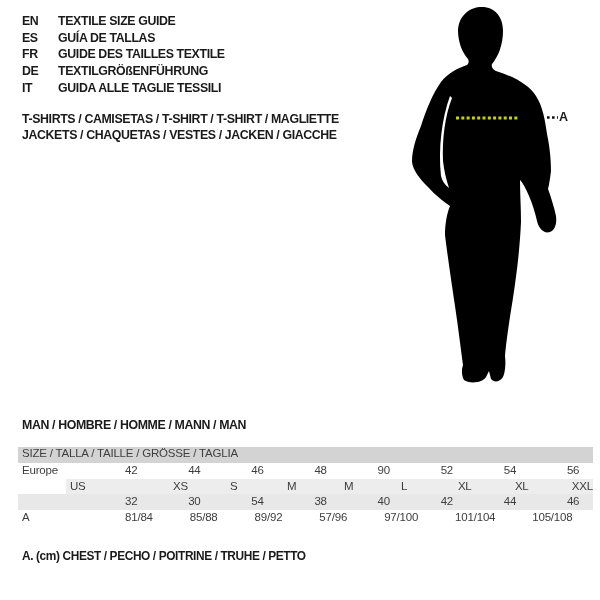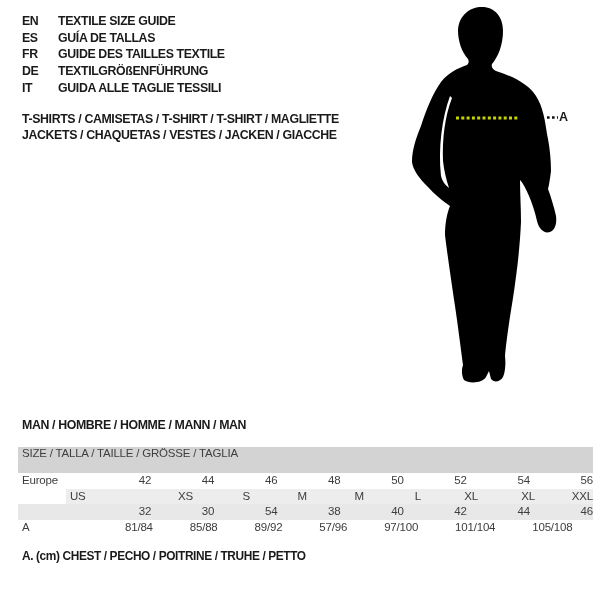--- a/index.html
+++ b/index.html
@@ -33,25 +33,25 @@
   .figure-svg{left:0;top:0;width:600px;height:600px;pointer-events:none;}
   .measure-label{left:559px;top:110px;font-size:12.5px;font-weight:bold;}
 
   
   .section-title{left:22px;top:417px;font-size:13px;font-weight:bold;letter-spacing:-0.4px;
     transform:scaleX(0.95);transform-origin:0 0;white-space:nowrap;}
 
   
   .size-table{left:18px;top:447px;width:575px;font-size:11.5px;color:var(--table-text);
     letter-spacing:-0.2px;}
-  .st-header{height:26px;line-height:13.5px;background:var(--header-bg);
+  .st-header{height:16px;line-height:13.5px;background:var(--header-bg);
     padding-left:4px;color:#3f3f3f;}
   .st-row{display:grid;grid-template-columns:70px repeat(8,1fr);height:15.6px;line-height:15.6px;gap:37px;}
   .st-row .lbl{padding-left:4px;text-align:left;}
-  .st-row .val{text-align:right;}
+  .st-row .val{text-align:left;}
   .row-stripe1{background:var(--stripe-1);margin-left:48px;}
   .row-stripe2{background:var(--stripe-2);}
 
   
   .footnote{left:22px;top:549px;font-size:12.5px;font-weight:bold;letter-spacing:-0.4px;
     transform:scaleX(0.95);transform-origin:0 0;white-space:nowrap;}
 </style>
 </head>
 <body>
 
@@ -135,21 +135,21 @@
 
 <div class="abs size-table">
   <div class="st-header">SIZE / TALLA / TAILLE / GRÖSSE / TAGLIA</div>
 
   <div class="st-row">
     <span class="lbl">Europe</span>
     <span class="val">42</span>
     <span class="val">44</span>
     <span class="val">46</span>
     <span class="val">48</span>
-    <span class="val">50</span>
+    <span class="val">90</span>
     <span class="val">52</span>
     <span class="val">54</span>
     <span class="val">56</span>
   </div>
 
   <div class="st-row row-stripe1">
     <span class="lbl">US</span>
     <span class="val">XS</span>
     <span class="val">S</span>
     <span class="val">M</span>

